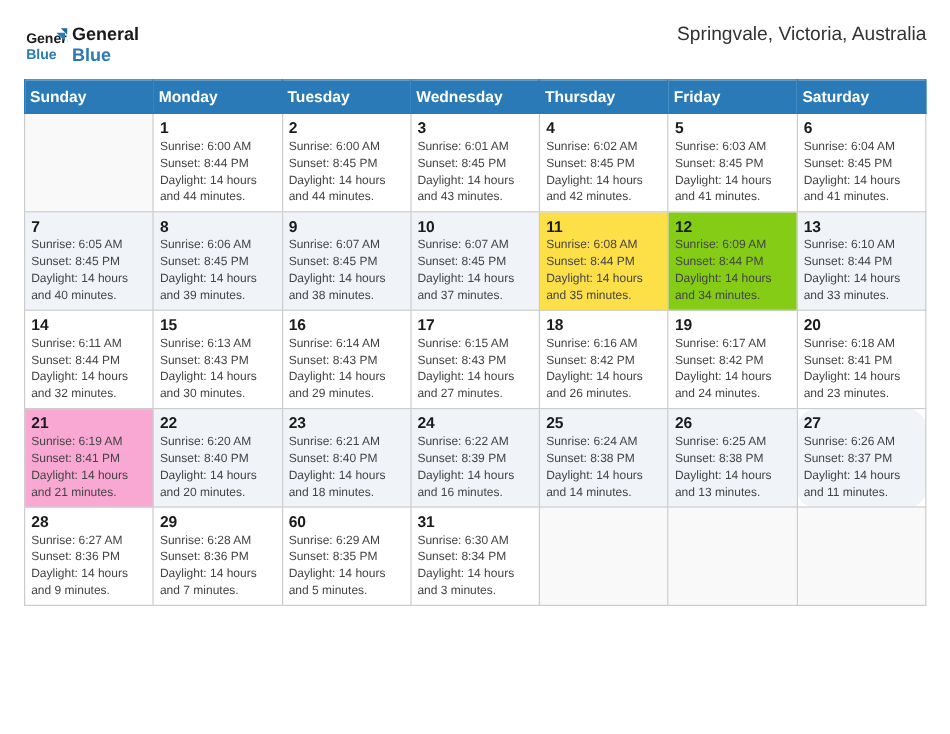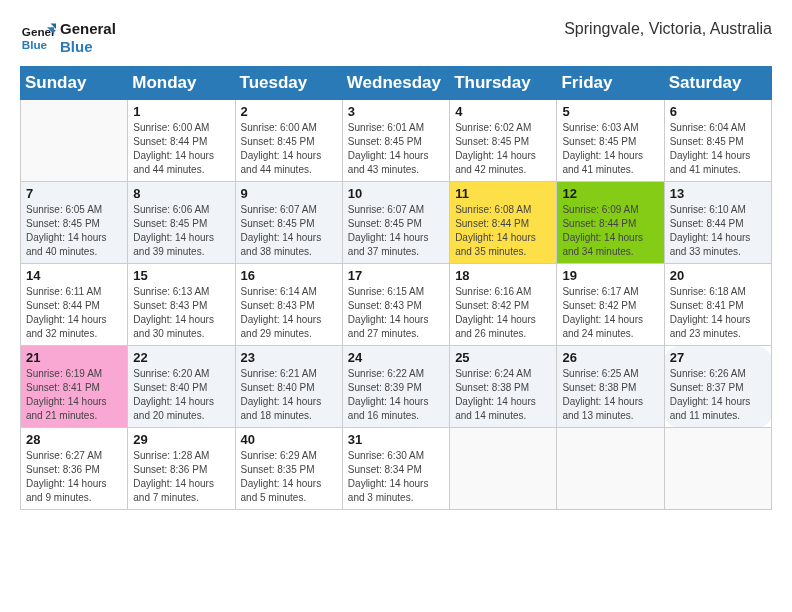--- a/index.html
+++ b/index.html
@@ -37,21 +37,21 @@
       font-size: 16px;
       color: #333;
     }
     .calendar {
       width: 100%;
       border-collapse: collapse;
     }
     .calendar th {
       background-color: #2a7ab8;
       color: #fff;
-      font-size: 17px;
+      font-size: 13px;
       padding: 6px 4px;
       text-align: left;
       border: 1px solid #2a7ab8;
     }
     .calendar td {
       border: 1px solid #ccc;
       vertical-align: top;
       padding: 4px 5px;
       font-size: 10.5px;
       color: #333;
@@ -316,27 +316,27 @@
       <tr>
         <td>
           <span class="day-number">28</span>
           <div class="day-info" style="white-space: pre-line;">Sunrise: 6:27 AM
 Sunset: 8:36 PM
 Daylight: 14 hours
 and 9 minutes.</div>
         </td>
         <td>
           <span class="day-number">29</span>
-          <div class="day-info" style="white-space: pre-line;">Sunrise: 1:28 AM
+          <div class="day-info" style="white-space: pre-line;">Sunrise: 6:28 AM
 Sunset: 8:36 PM
 Daylight: 14 hours
 and 7 minutes.</div>
         </td>
         <td>
-          <span class="day-number">40</span>
+          <span class="day-number">60</span>
           <div class="day-info" style="white-space: pre-line;">Sunrise: 6:29 AM
 Sunset: 8:35 PM
 Daylight: 14 hours
 and 5 minutes.</div>
         </td>
         <td>
           <span class="day-number">31</span>
           <div class="day-info" style="white-space: pre-line;">Sunrise: 6:30 AM
 Sunset: 8:34 PM
 Daylight: 14 hours

